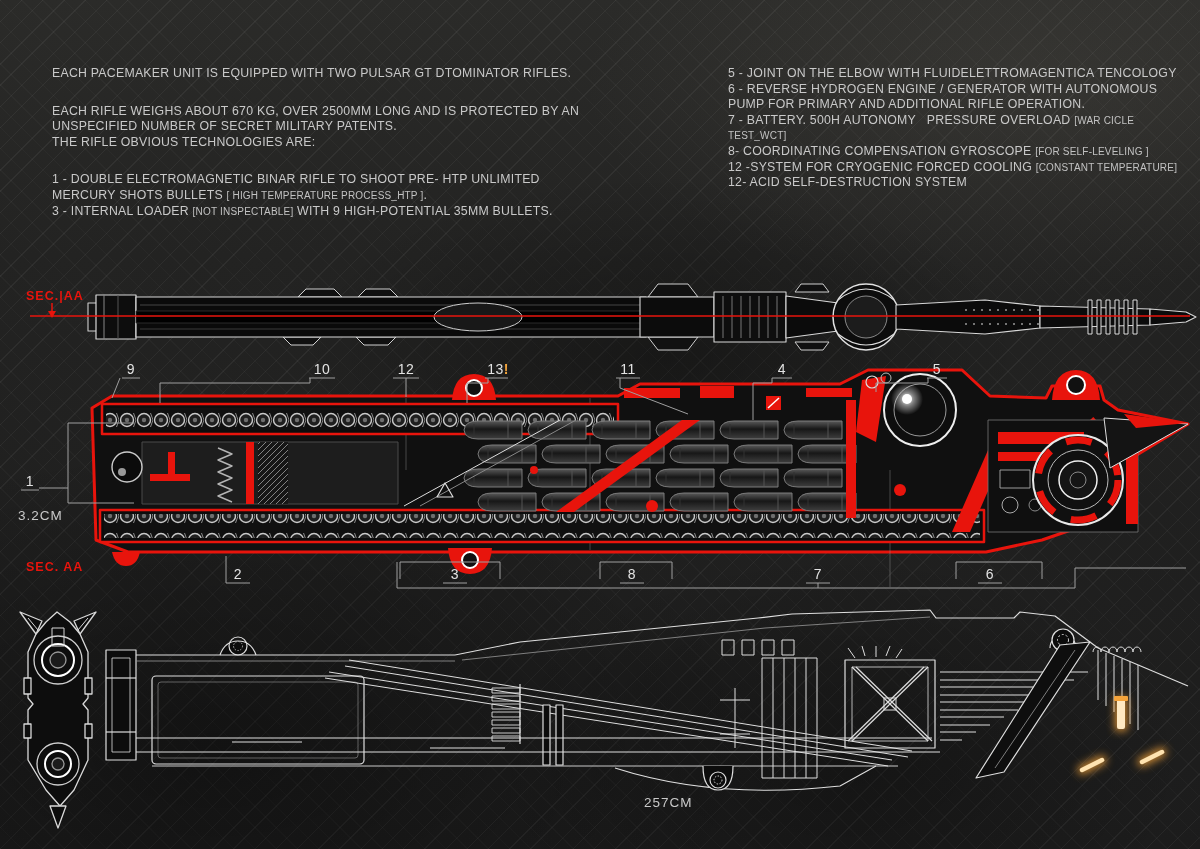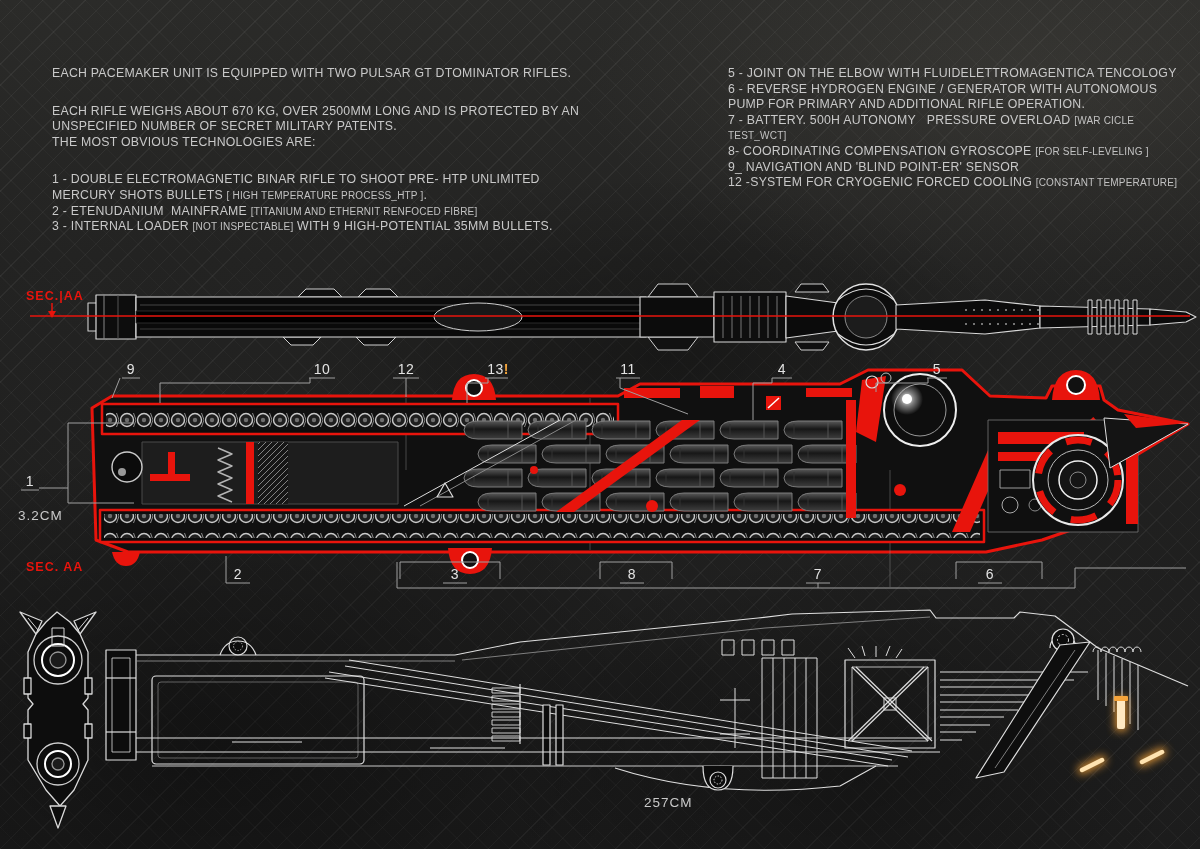--- a/index.html
+++ b/index.html
@@ -31,37 +31,36 @@
 </style>
 </head>
 <body>
 
 <div id="page">
 
   <div id="col-left" class="txtcol">
     <p class="para">EACH PACEMAKER UNIT IS EQUIPPED WITH TWO PULSAR GT DTOMINATOR RIFLES.</p>
     <div class="gap"></div>
     <p class="para">EACH RIFLE WEIGHS ABOUT 670 KG, OVER 2500MM LONG AND IS PROTECTED BY AN UNSPECIFIED NUMBER OF SECRET MILITARY PATENTS.</p>
-    <p class="para">THE MOST OBVIOUS TECHNOLOGIES ARE:</p>
+    <p class="para">THE RIFLE OBVIOUS TECHNOLOGIES ARE:</p>
     <div class="gap"></div>
     <div>
         <div class="ti"><span>1 - DOUBLE ELECTROMAGNETIC BINAR RIFLE TO SHOOT PRE- HTP UNLIMITED MERCURY SHOTS BULLETS </span><span class="sm">[ HIGH TEMPERATURE PROCESS_HTP ]</span><span>.</span></div>
-        <div class="ti"><span>2 - ETENUDANIUM  MAINFRAME </span><span class="sm">[TITANIUM AND ETHERNIT RENFOCED FIBRE]</span></div>
         <div class="ti"><span>3 - INTERNAL LOADER </span><span class="sm">[NOT INSPECTABLE]</span><span> WITH 9 HIGH-POTENTIAL 35MM BULLETS.</span></div>
       </div>
   </div>
 
   <div id="col-right" class="txtcol">
     <div>
         <div class="ti"><span>5 - JOINT ON THE ELBOW WITH FLUIDELETTROMAGENTICA TENCOLOGY</span></div>
         <div class="ti"><span>6 - REVERSE HYDROGEN ENGINE / GENERATOR WITH AUTONOMOUS PUMP FOR PRIMARY AND ADDITIONAL RIFLE OPERATION.</span></div>
         <div class="ti"><span>7 - BATTERY. 500H AUTONOMY   PRESSURE OVERLOAD </span><span class="sm">[WAR CICLE TEST_WCT]</span></div>
         <div class="ti"><span>8- COORDINATING COMPENSATION GYROSCOPE </span><span class="sm">[FOR SELF-LEVELING ]</span></div>
-        <div class="ti"><span>9_ NAVIGATION AND 'BLIND POINT-ER' SENSOR</span></div>
         <div class="ti"><span>12 -SYSTEM FOR CRYOGENIC FORCED COOLING </span><span class="sm">[CONSTANT TEMPERATURE]</span></div>
+        <div class="ti"><span>12- ACID SELF-DESTRUCTION SYSTEM</span></div>
       </div>
   </div>
 
   <svg width="1200" height="849" viewBox="0 0 1200 849" style="position:absolute;left:0;top:0;">
     <defs>
       <linearGradient id="bgrad" x1="0" y1="0" x2="0" y2="1">
         <stop offset="0" stop-color="#5a5a5a"></stop>
           <stop offset="0.45" stop-color="#171717"></stop>
           <stop offset="1" stop-color="#3f3f3f"></stop>
       </linearGradient>

